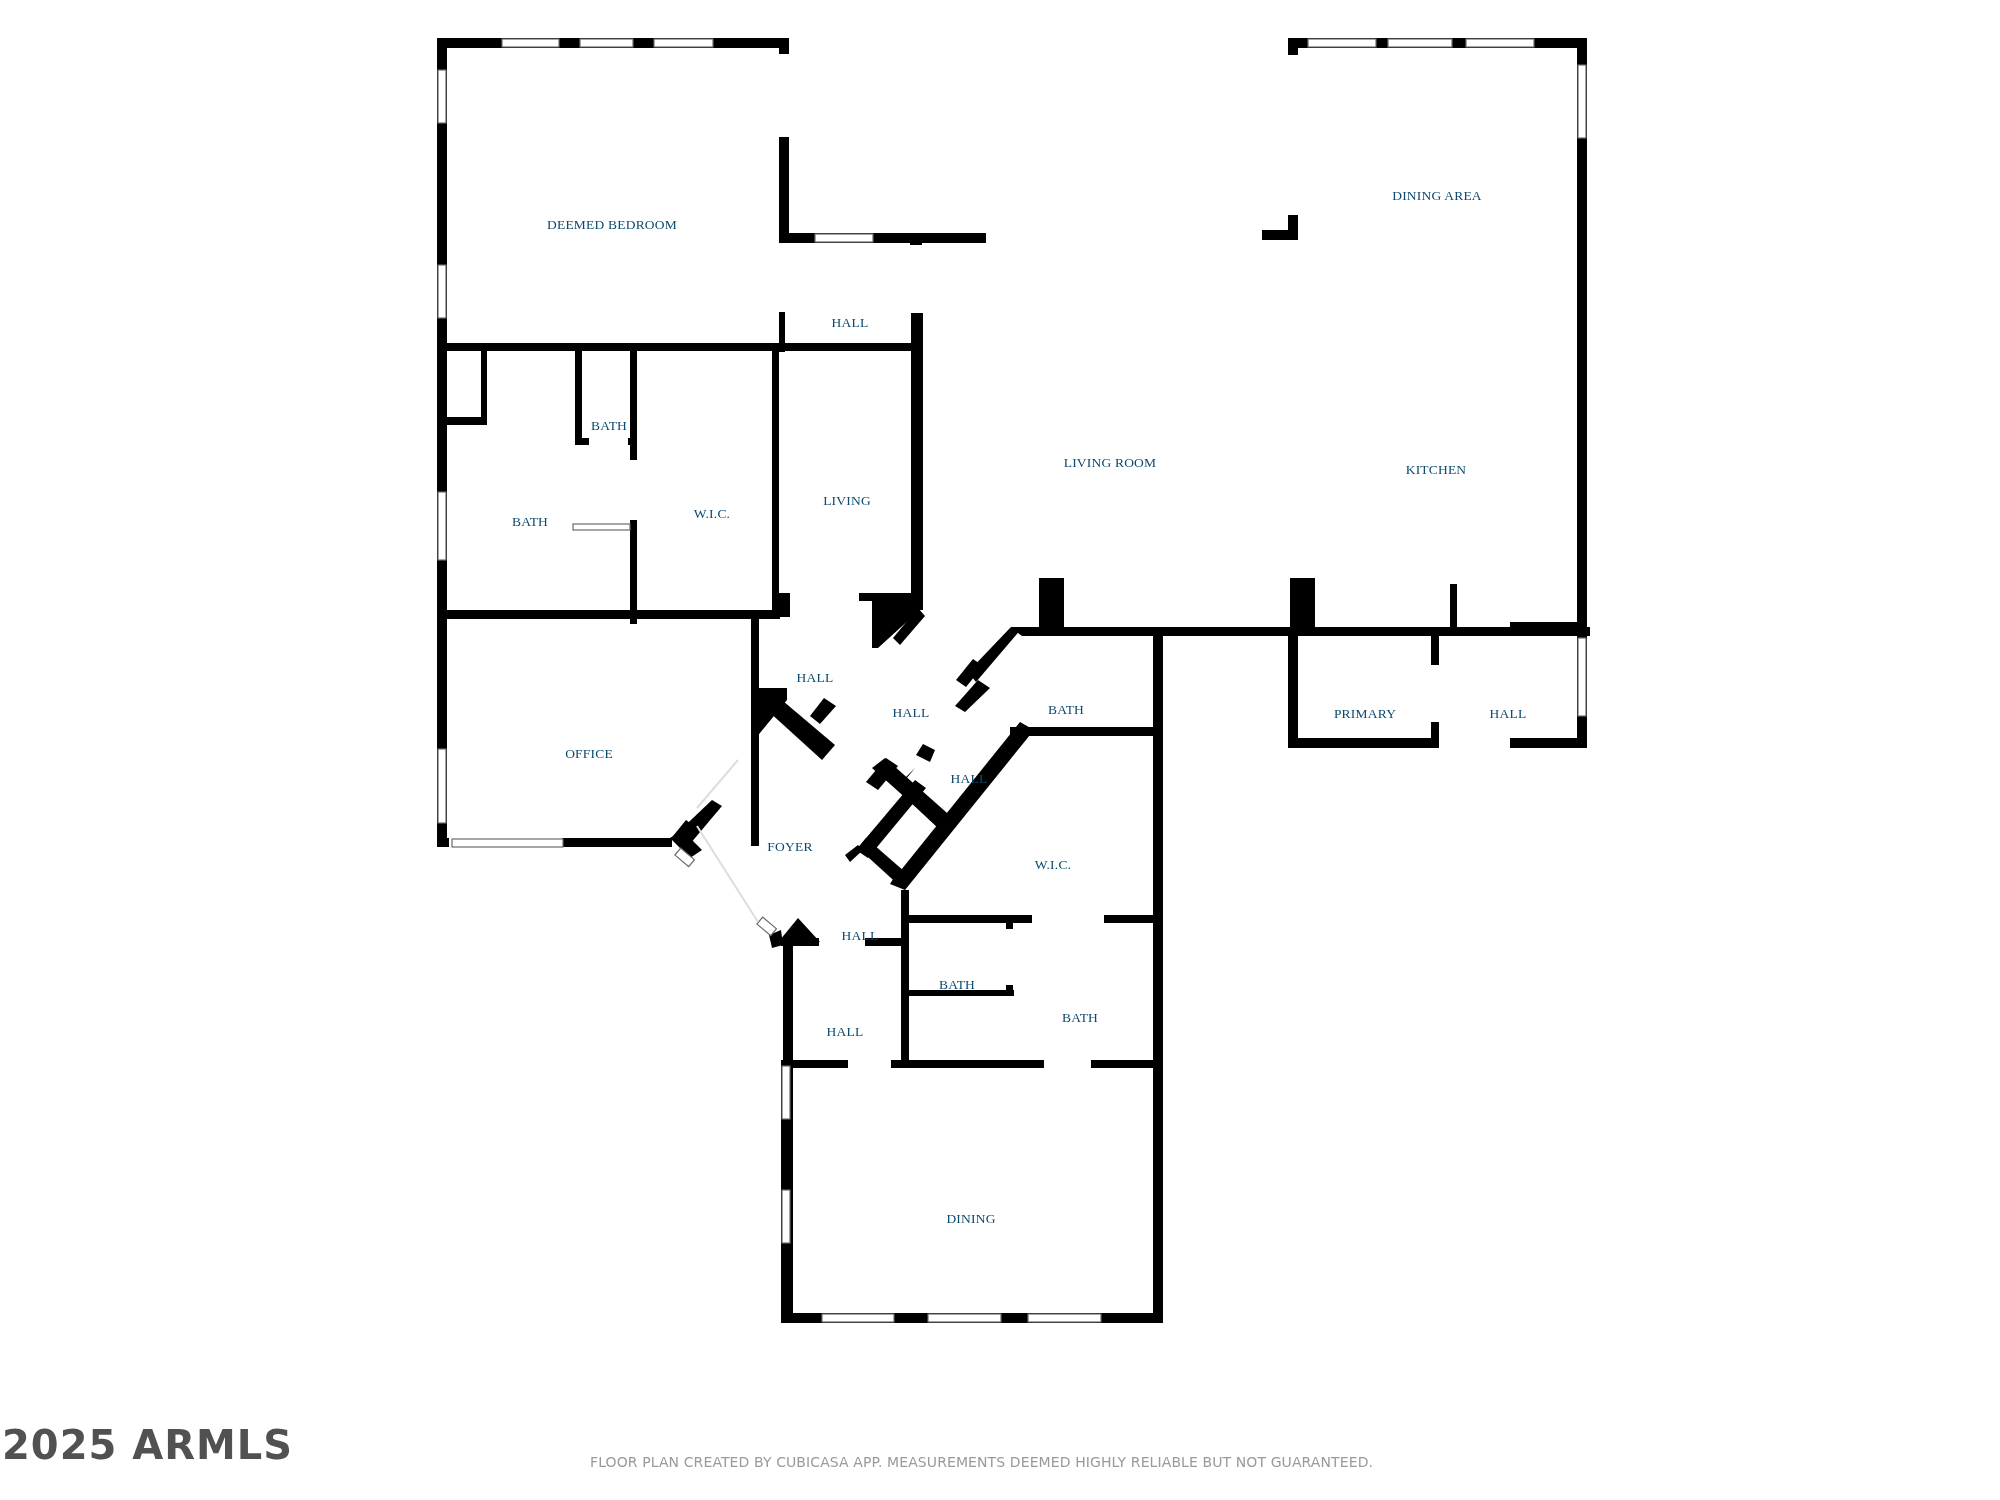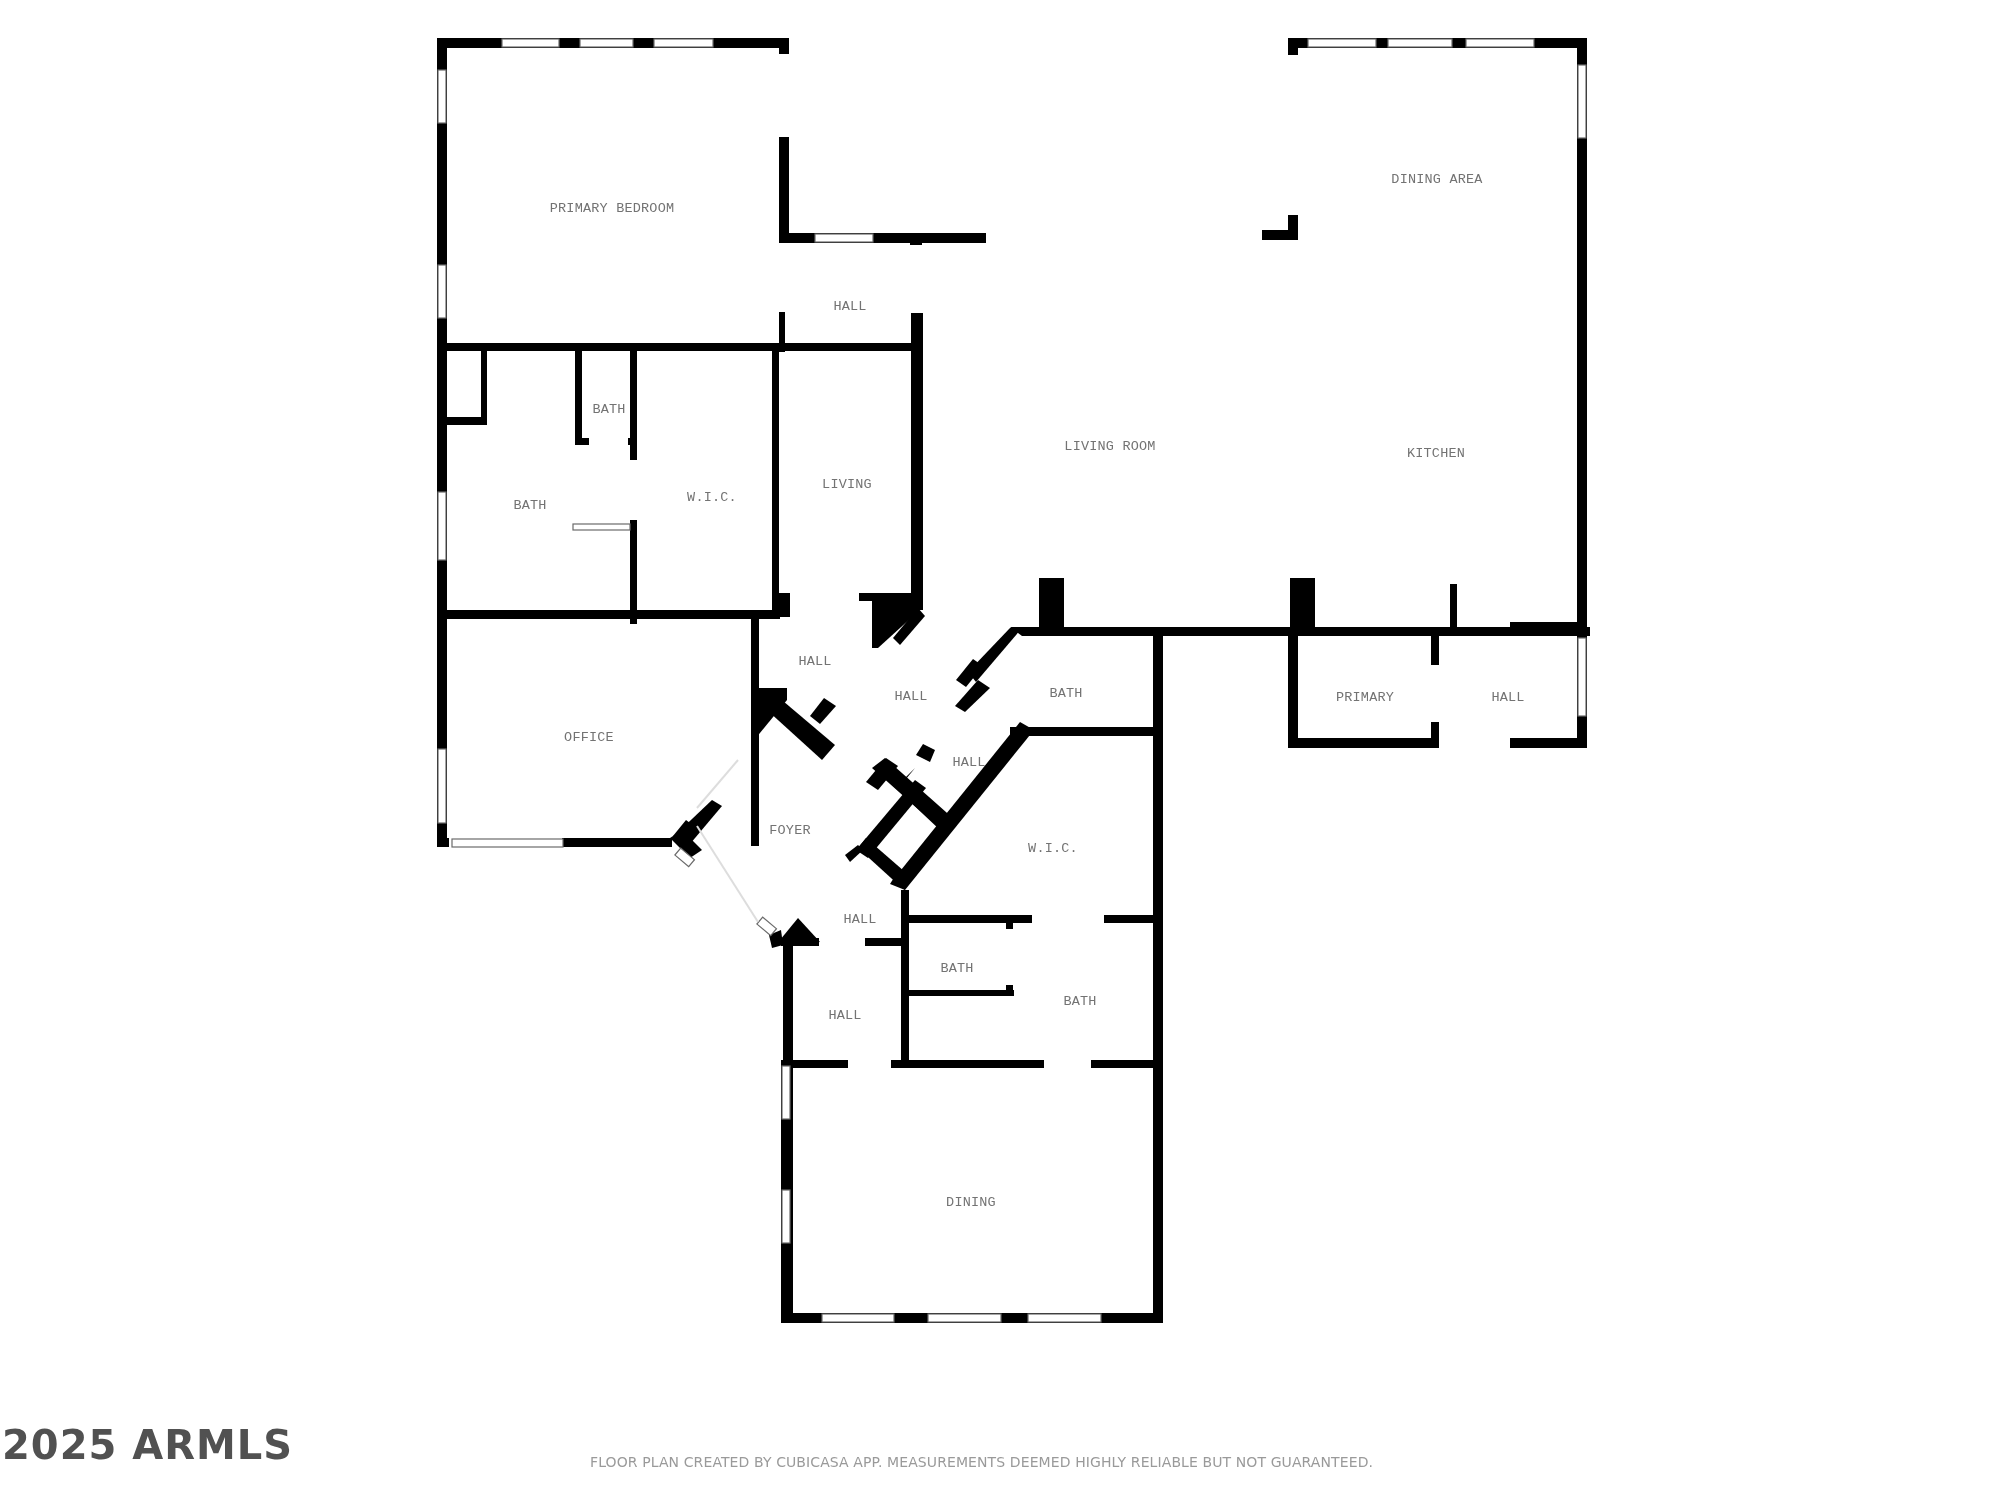--- a/index.html
+++ b/index.html
@@ -1,20 +1,20 @@
 <!DOCTYPE html>
 <html><head>
 <meta charset="utf-8">
 <style>
   html,body{margin:0;padding:0;background:#ffffff;}
   body{width:2000px;height:1500px;position:relative;overflow:hidden;font-family:"DejaVu Sans","Liberation Sans",sans-serif;}
   svg{position:absolute;left:0;top:0;}
   .wall{fill:#000000;}
   .win{fill:#ffffff;stroke:#6b6b6b;stroke-width:1.2;}
-  .room-label{position:absolute;font-family:Liberation Mono, monospace;font-size:13.5px;color:#737373;transform:translate(-50%,-50%);white-space:nowrap;letter-spacing:0.2px;}
+  .room-label{position:absolute;font-family:Liberation Serif, serif;font-size:13.5px;color:#0c4a6e;transform:translate(-50%,-50%);white-space:nowrap;letter-spacing:0.2px;margin-top:17px;}
   .copyright{position:absolute;left:2px;top:1422px;font-family:"DejaVu Sans","Liberation Sans",sans-serif;font-size:40px;font-weight:700;color:#333;letter-spacing:1px;opacity:0.85;}
   .disclaimer{position:absolute;left:590px;top:1454px;font-family:"DejaVu Sans","Liberation Sans",sans-serif;font-size:14px;color:#9a9a9a;letter-spacing:0.1px;}
 </style>
 </head>
 <body>
 
 <svg width="2000" height="1500" viewBox="0 0 2000 1500" xmlns="http://www.w3.org/2000/svg">
   <g>
 
     <rect class="wall" x="437" y="38" width="352" height="10"></rect>
@@ -149,21 +149,21 @@
     <rect class="win" x="758" y="922" width="18" height="9" transform="rotate(40 767 926)"></rect>
   </g>
 
   <g>
     <line x1="697" y1="826" x2="758" y2="922" stroke="#dddddd" stroke-width="2"></line>
     <line x1="697" y1="808" x2="738" y2="760" stroke="#dddddd" stroke-width="2"></line>
   </g>
 </svg>
 
 <div>
-  <div class="room-label" style="left:612px;top:208px">PRIMARY BEDROOM</div>
+  <div class="room-label" style="left:612px;top:208px">DEEMED BEDROOM</div>
   <div class="room-label" style="left:850px;top:306px">HALL</div>
   <div class="room-label" style="left:609px;top:409px">BATH</div>
   <div class="room-label" style="left:530px;top:505px">BATH</div>
   <div class="room-label" style="left:712px;top:497px">W.I.C.</div>
   <div class="room-label" style="left:847px;top:484px">LIVING</div>
   <div class="room-label" style="left:1110px;top:446px">LIVING ROOM</div>
   <div class="room-label" style="left:1437px;top:179px">DINING AREA</div>
   <div class="room-label" style="left:1436px;top:453px">KITCHEN</div>
   <div class="room-label" style="left:1365px;top:697px">PRIMARY</div>
   <div class="room-label" style="left:1508px;top:697px">HALL</div>

